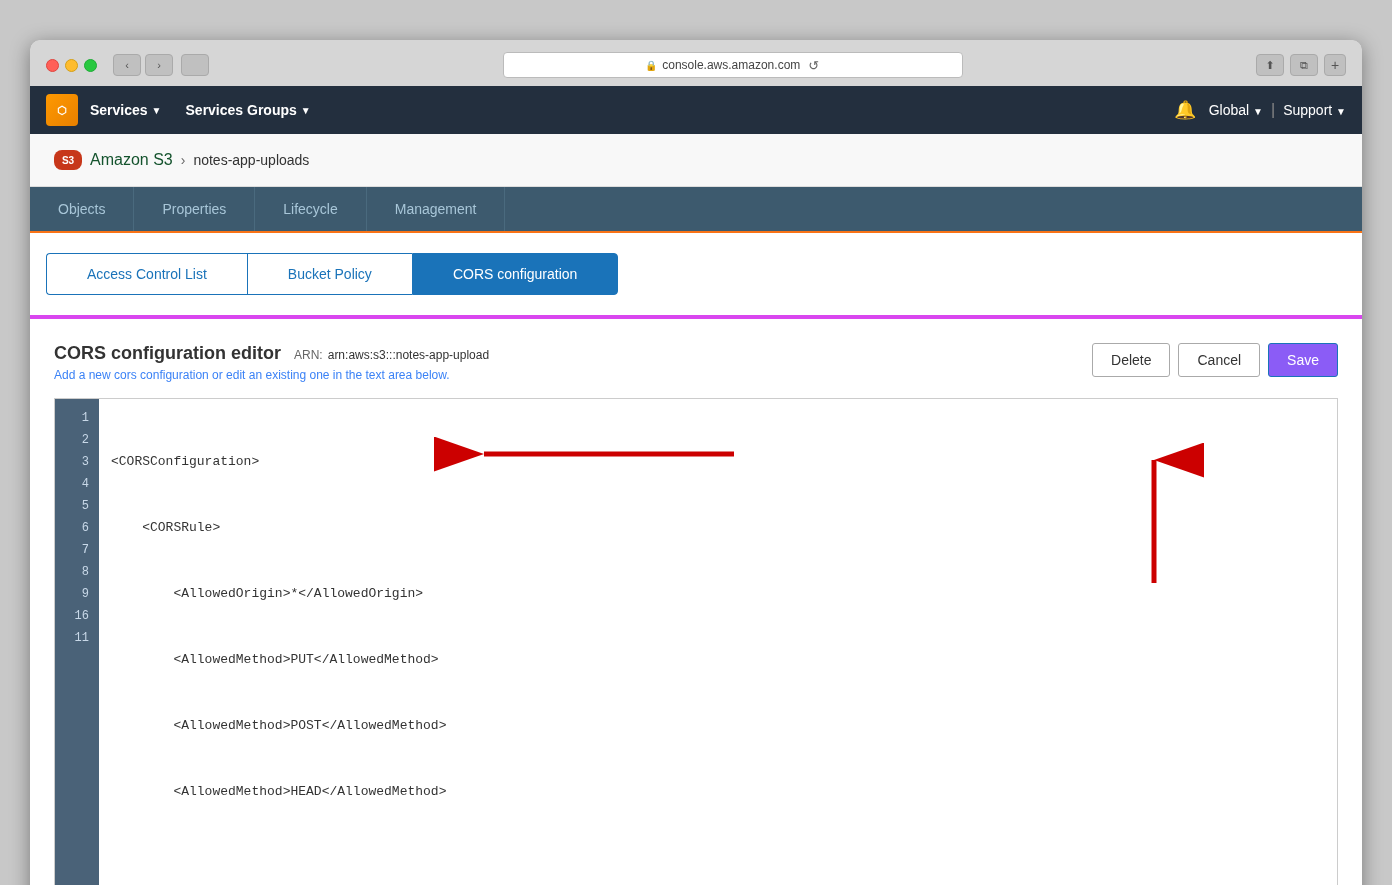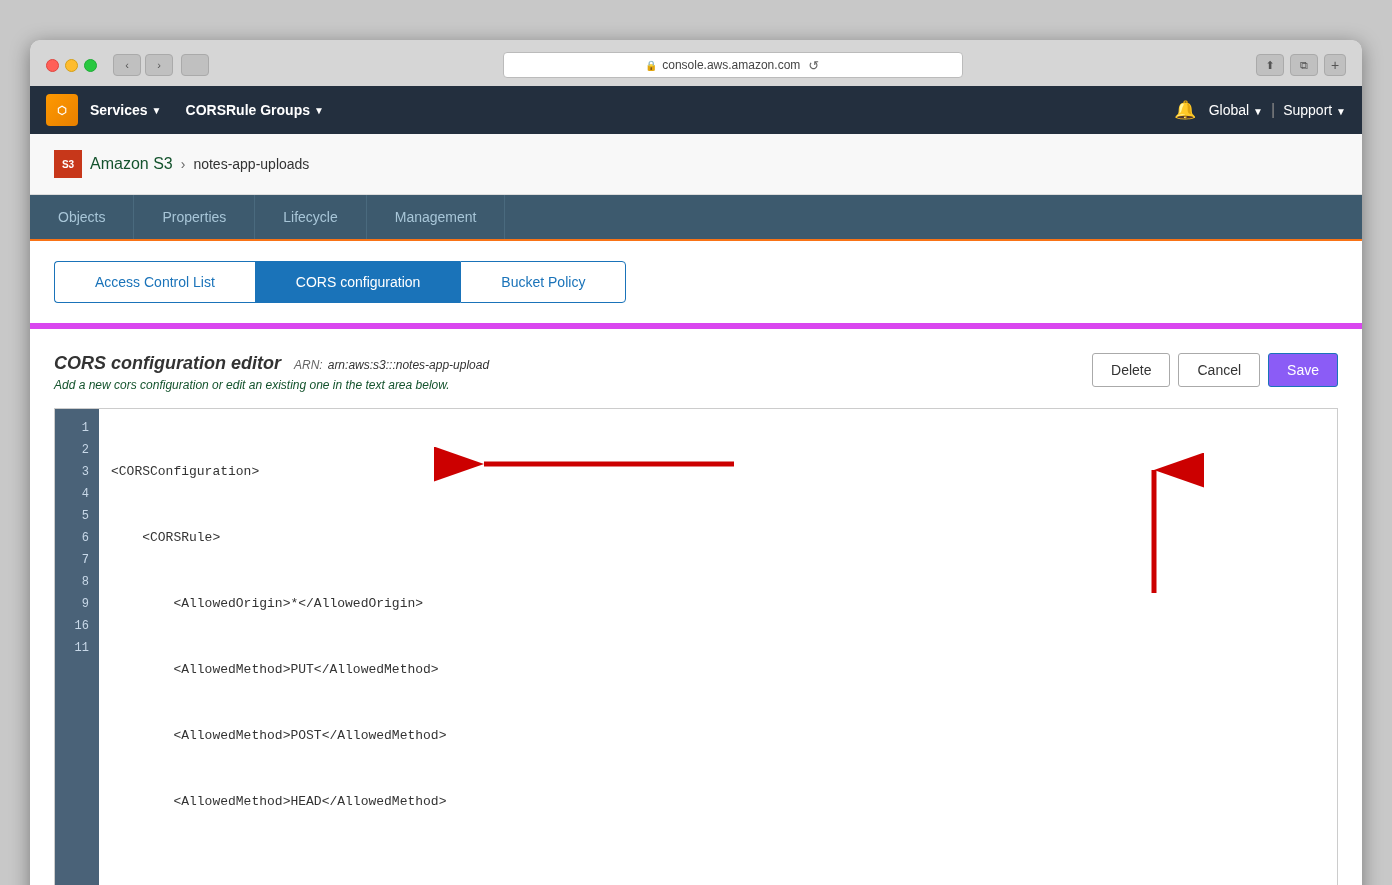--- a/index.html
+++ b/index.html
@@ -94,23 +94,23 @@
     
     .breadcrumb-bar {
       background: #f8f8f8;
       border-bottom: 1px solid #ddd;
       padding: 16px 24px;
       display: flex;
       align-items: center;
       gap: 8px;
     }
     .s3-icon {
-      width: 28px; height: 28px;
+      width: 28px; height: 20px;
       background: #c7371a;
-      border-radius: 0;
+      border-radius: 8px;
       display: flex; align-items: center; justify-content: center;
       color: white; font-size: 10px; font-weight: bold;
     }
     .breadcrumb-link { color: #14532d; font-size: 16px; cursor: pointer; text-decoration: none; }
     .breadcrumb-sep { color: #666; font-size: 14px; }
     .breadcrumb-current { color: #333; font-size: 14px; }
 
     
     .tabs-bar {
       display: flex;
@@ -128,25 +128,25 @@
     .tab.active {
       background: white;
       color: #333;
       font-weight: 600;
       border-bottom: 2px solid white;
       margin-bottom: -2px;
     }
 
     
     .subnav {
-      padding: 20px 24px;
+      padding: 20px 16px;
       display: flex;
       gap: 0;
       background: white;
-      border-bottom: 6px solid #d946ef;
+      border-bottom: 4px solid #d946ef;
     }
     .subnav-btn {
       padding: 12px 40px;
       border: 1px solid #1a73b9;
       background: white;
       color: #1a73b9;
       font-size: 14px;
       cursor: pointer;
       border-right: none;
     }
@@ -161,29 +161,29 @@
     .editor-section {
       padding: 24px 24px 0;
       background: white;
     }
     .editor-header {
       display: flex;
       align-items: flex-start;
       justify-content: space-between;
       margin-bottom: 16px;
     }
-    .editor-title-area { flex: 1; font-style: italic; }
+    .editor-title-area { flex: 1; }
     .editor-title {
       font-size: 18px;
       font-weight: 600;
       color: #333;
     }
     .editor-title .arn-label { font-size: 12px; color: #666; font-weight: 400; margin-left: 8px; }
     .editor-title .arn-value { font-size: 12px; color: #333; font-weight: 400; }
-    .editor-subtitle { font-size: 12px; color: #14532d; margin-top: 4px; }
+    .editor-subtitle { font-size: 12px; color: #3b82f6; margin-top: 4px; }
     .editor-actions { display: flex; gap: 8px; align-items: center; justify-content: space-between; }
     .action-btn {
       padding: 8px 18px;
       border: 1px solid #aaa;
       background: white;
       color: #333;
       font-size: 14px;
       border-radius: 3px;
       cursor: pointer;
     }
@@ -283,21 +283,21 @@
 
     <div class="aws-navbar">
       <div class="aws-logo-box">
         <span>⬡</span>
       </div>
       <div class="aws-nav-item">
         <span>Services</span>
         <span class="chevron">▼</span>
       </div>
       <div class="aws-nav-item">
-        <span>CORSRule Groups</span>
+        <span>Services Groups</span>
         <span class="chevron">▼</span>
       </div>
       <div class="aws-nav-right">
         <span class="bell-btn">🔔</span>
         <span class="aws-nav-text">
           <span>Global</span>
           <span class="chevron">▼</span>
         </span>
         <span style="color:#888; margin: 0 4px;">|</span>
         <span class="aws-nav-text">
@@ -328,25 +328,25 @@
         </div>
         <div class="tab">
           <span>Management</span>
         </div>
       </div>
 
       <div class="subnav">
         <button class="subnav-btn">
           <span>Access Control List</span>
         </button>
+        <button class="subnav-btn">
+          <span>Bucket Policy</span>
+        </button>
         <button class="subnav-btn active">
           <span>CORS configuration</span>
-        </button>
-        <button class="subnav-btn">
-          <span>Bucket Policy</span>
         </button>
       </div>
 
       <div class="editor-section">
         <div class="editor-header">
           <div class="editor-title-area">
             <div class="editor-title">
               <span>CORS configuration editor</span>
               <span class="arn-label">ARN:</span>
               <span class="arn-value">arn:aws:s3:::notes-app-upload</span>

